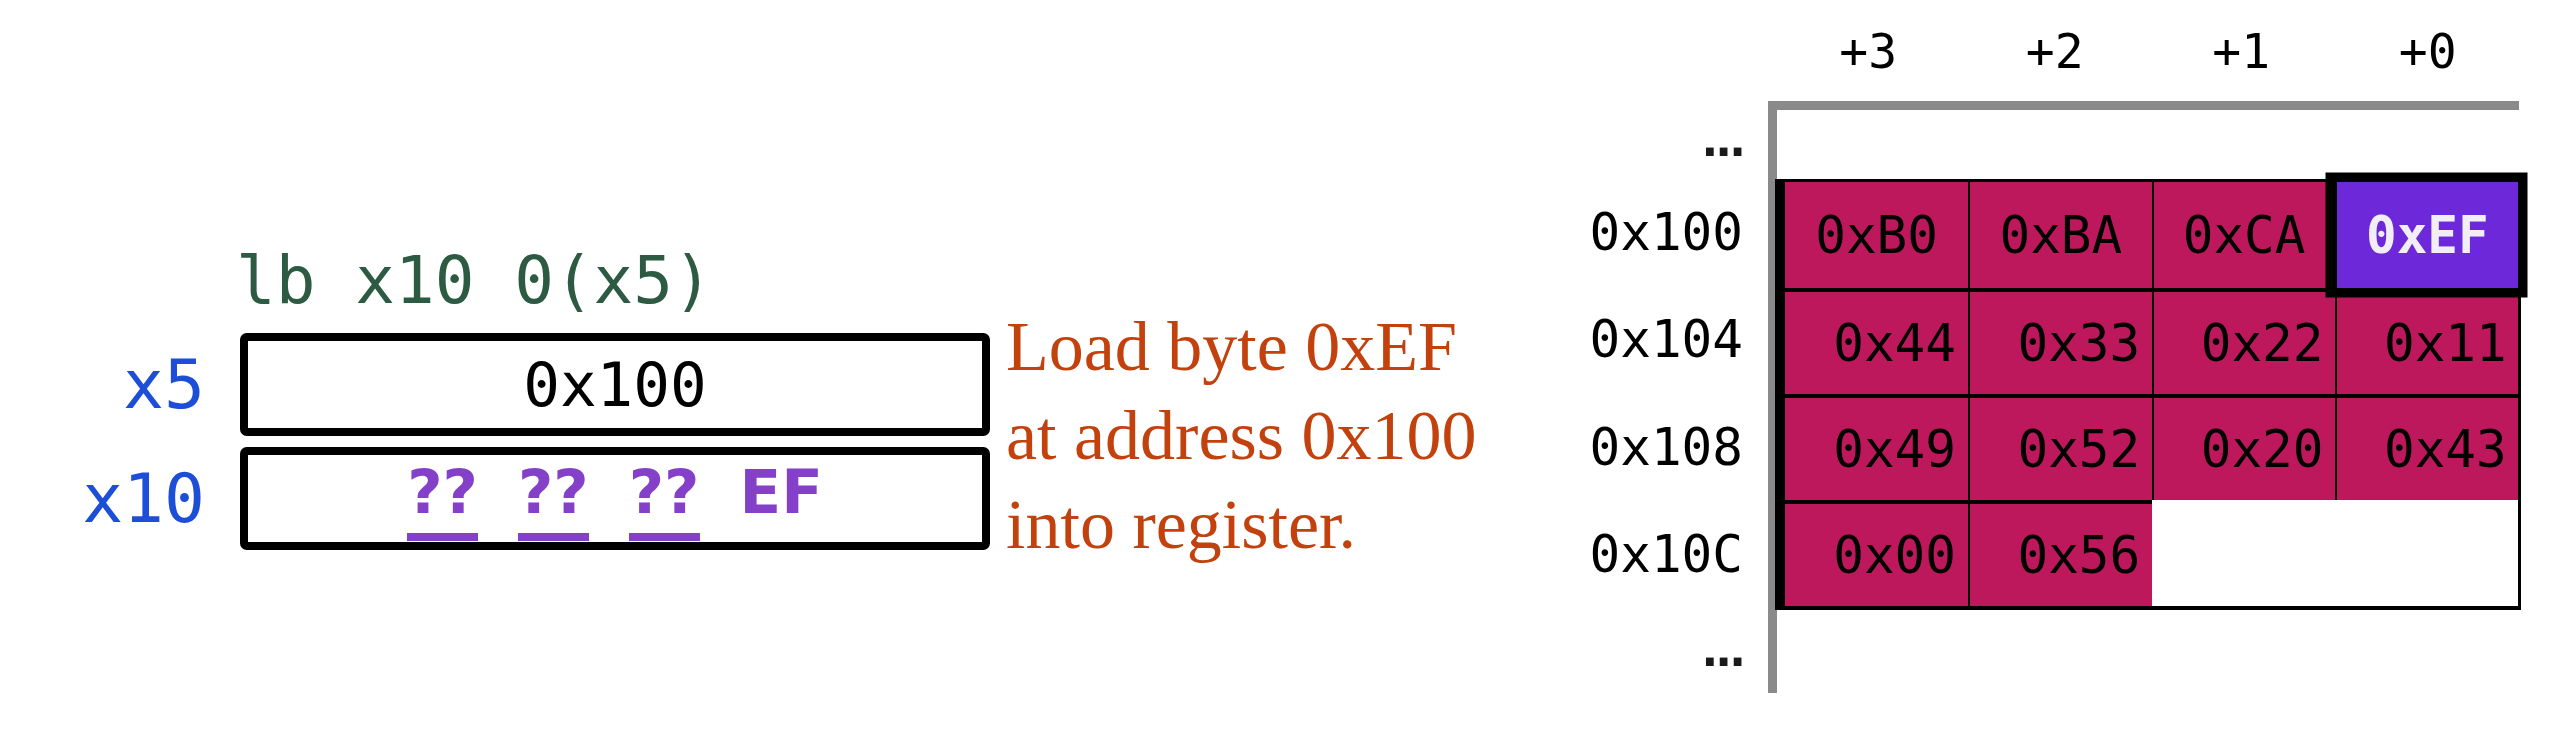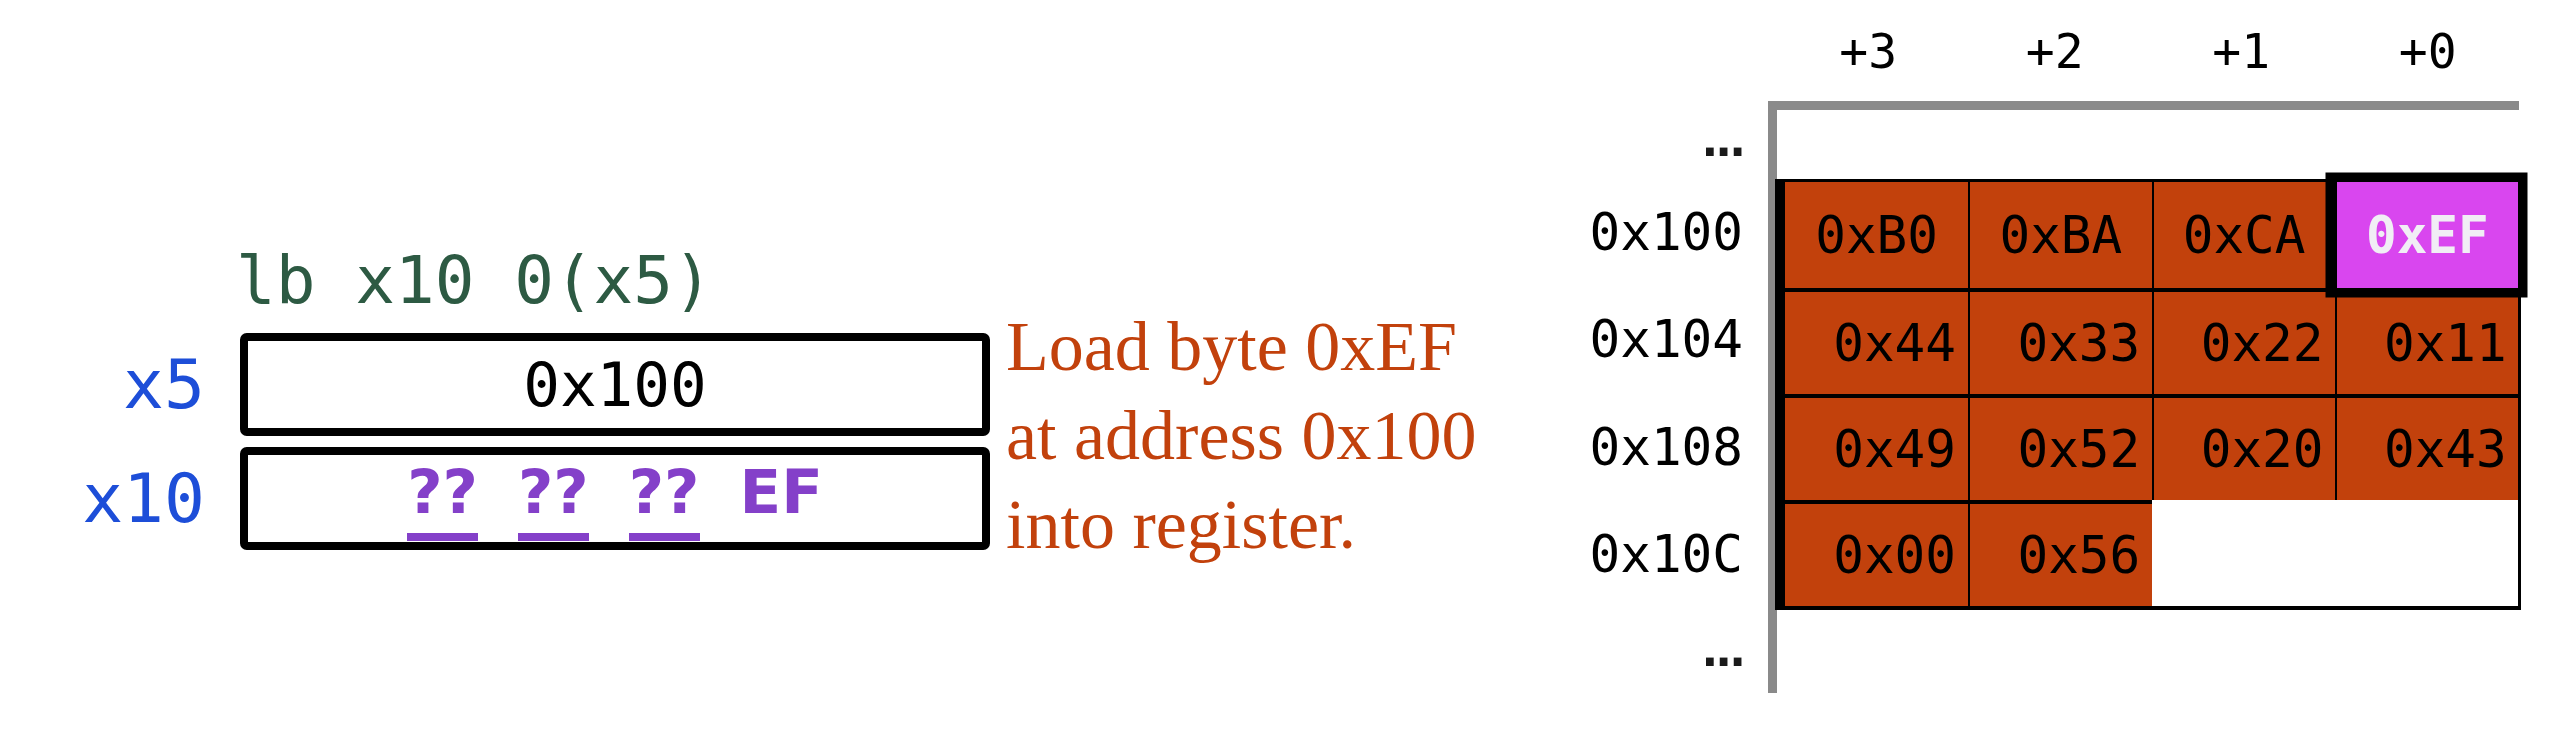--- a/index.html
+++ b/index.html
@@ -63,26 +63,26 @@
 
   .mem-grid {
     position:absolute; left:1775px; top:179px; width:746px; height:431px;
     box-sizing:border-box; background:#fff;
     border-top:3.8px solid #000; border-right:3.8px solid #000;
     border-bottom:4.8px solid #000; border-left:10.5px solid #000;
     display:grid; grid-template-columns:repeat(4,1fr); grid-template-rows:repeat(4,1fr);
   }
   .mem-cell {
     display:flex; align-items:center; justify-content:center;
-    font-size:51px; color:#000; background:#c2410c;
+    font-size:51px; color:#000; background:#be185d;
   }
   .mem-cell.bl { border-left:2.9px solid #000; }
   .mem-cell.bt { border-top:4.8px solid #000;padding-left:36px; }
   .mem-cell.hl {
-    background:#d946ef; color:#f1eef5; font-weight:bold;
+    background:#6d28d9; color:#f1eef5; font-weight:bold;
     position:relative; z-index:2; box-shadow:0 0 0 9.5px #000;
   }
 </style>
 </head>
 <body>
 
 <div class="canvas">
 
   <div class="asm">lb x10 0(x5)</div>
 

